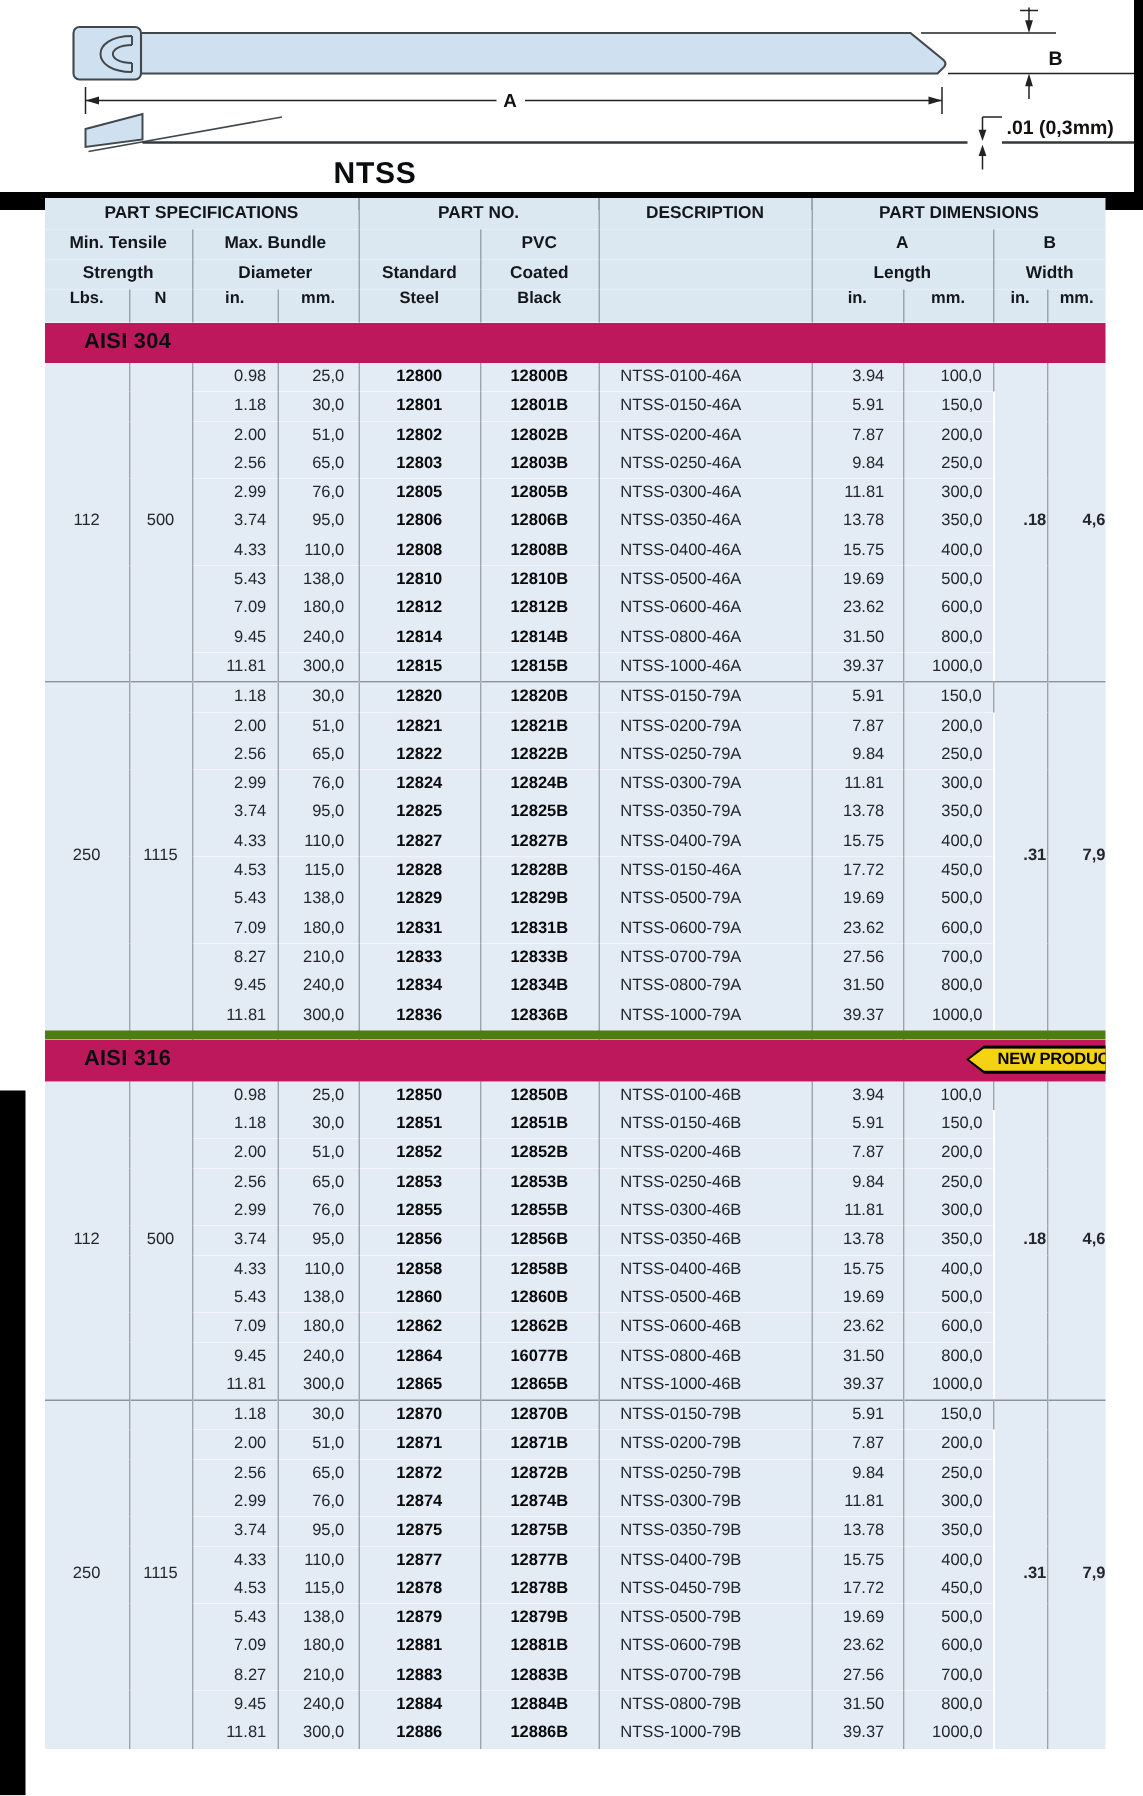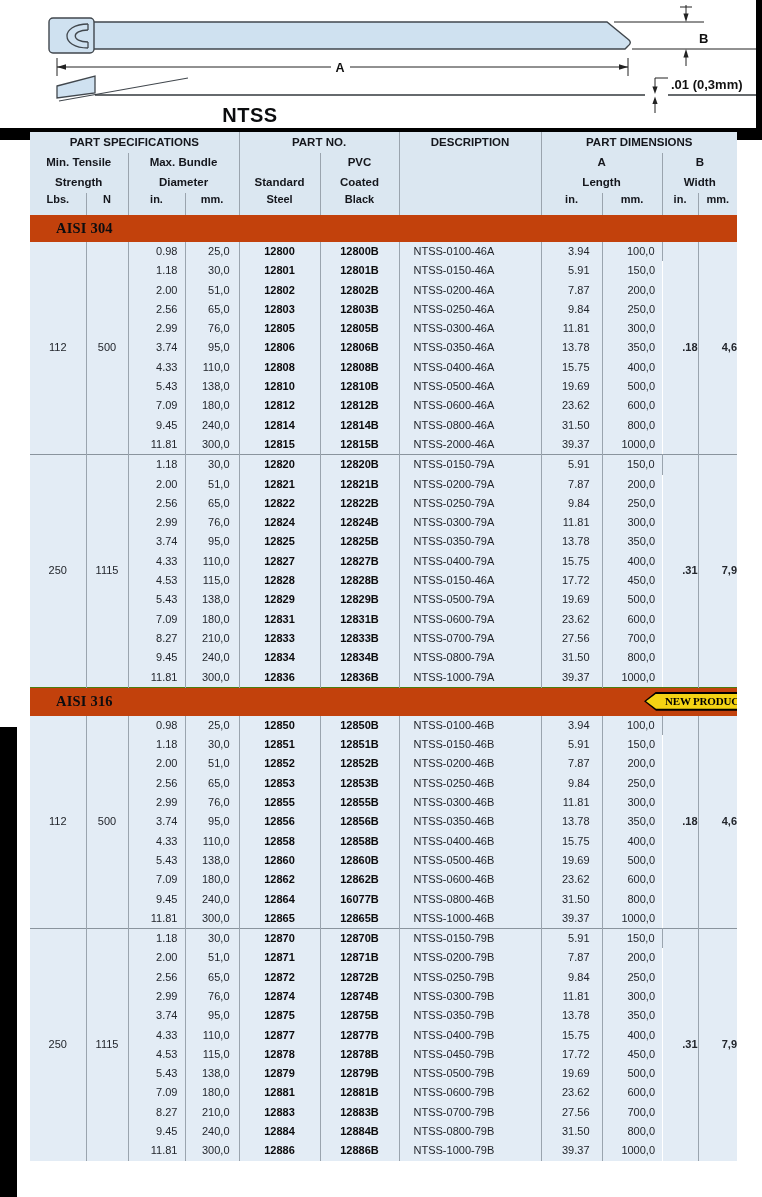--- a/index.html
+++ b/index.html
@@ -17,23 +17,23 @@
   .tbl-wrap{position:absolute;left:30px;top:132px;width:707px;}
   table{border-collapse:collapse;table-layout:fixed;width:707px;}
   th,td{padding:0;margin:0;font-family:"Liberation Sans",sans-serif;}
   th{background:#dbe7f1;color:#14161c;font-weight:bold;font-size:11.5px;line-height:1.15;}
   td{background:#e3ecf5;color:#23262c;font-size:11px;height:19.3px;line-height:19.3px;white-space:nowrap;overflow:hidden;}
   tr > *{border-right:1px solid #9aa4ae;}
   tr > *:last-child{border-right:none;}
   .h1 th{height:21px;vertical-align:middle;}
   .h2 th,.h3 th{height:20px;vertical-align:middle;margin-top:32px;}
   .h4 th{height:22px;vertical-align:top;font-size:11px;}
-  .section-row td{background:#c2410c;height:26px;line-height:26px;position:relative;border-right:none;font-family:Liberation Serif, serif;}
+  .section-row td{background:#be185d;height:26px;line-height:26px;position:relative;border-right:none;}
   .section-row .section-title{font-size:14.5px;font-weight:bold;color:#0c0d10;padding-left:26px;letter-spacing:.2px;}
-  .section-row.bordered td{border-top:1px solid #4d7c0f;height:27px;line-height:27px;}
+  .section-row.bordered td{border-top:6px solid #4d7c0f;height:27px;line-height:27px;}
   tr.group-start td{border-top:1px solid #8a949d;}
   .c-lbs,.c-n{text-align:center;margin-left:28px;}
   .c-bin{text-align:right;padding-right:7px;}
   .c-bmm{text-align:right;padding-right:9px;}
   .c-std,.c-pvc{text-align:center;font-weight:bold;color:#0a0a0c;}
   .c-desc{text-align:left;padding-left:14px;color:#22252b;}
   .c-ain{text-align:right;padding-right:12px;}
   .c-amm{text-align:right;padding-right:7px;}
   .c-win,.c-wmm{text-align:right;font-weight:bold;}
   .mid{vertical-align:middle;}
@@ -256,21 +256,21 @@
             <td class="c-pvc">12814B</td>
             <td class="c-desc">NTSS-0800-46A</td>
             <td class="c-ain">31.50</td>
             <td class="c-amm">800,0</td>
           </tr>
           <tr>
             <td class="c-bin">11.81</td>
             <td class="c-bmm">300,0</td>
             <td class="c-std">12815</td>
             <td class="c-pvc">12815B</td>
-            <td class="c-desc">NTSS-2000-46A</td>
+            <td class="c-desc">NTSS-1000-46A</td>
             <td class="c-ain">39.37</td>
             <td class="c-amm">1000,0</td>
           </tr>
           <tr class="group-start">
             <td class="c-lbs mid" rowspan="12">250</td>
             <td class="c-n mid" rowspan="12">1115</td>
             <td class="c-bin">1.18</td>
             <td class="c-bmm">30,0</td>
             <td class="c-std">12820</td>
             <td class="c-pvc">12820B</td>

